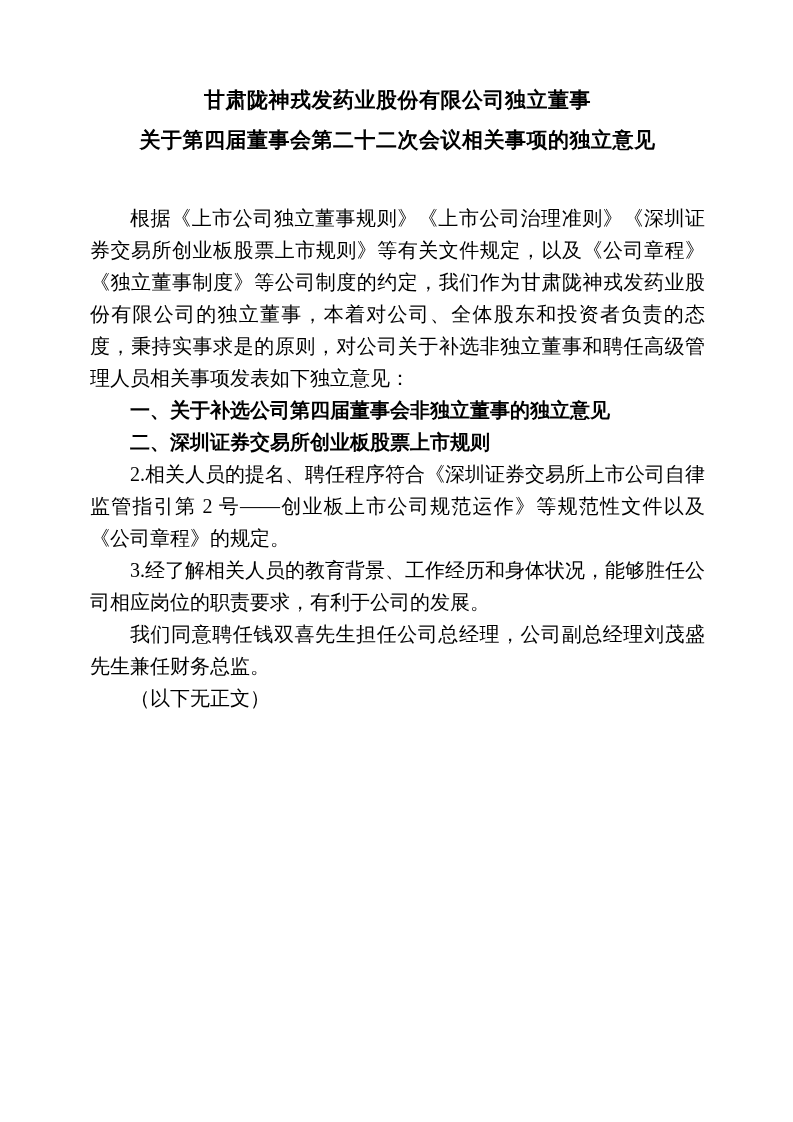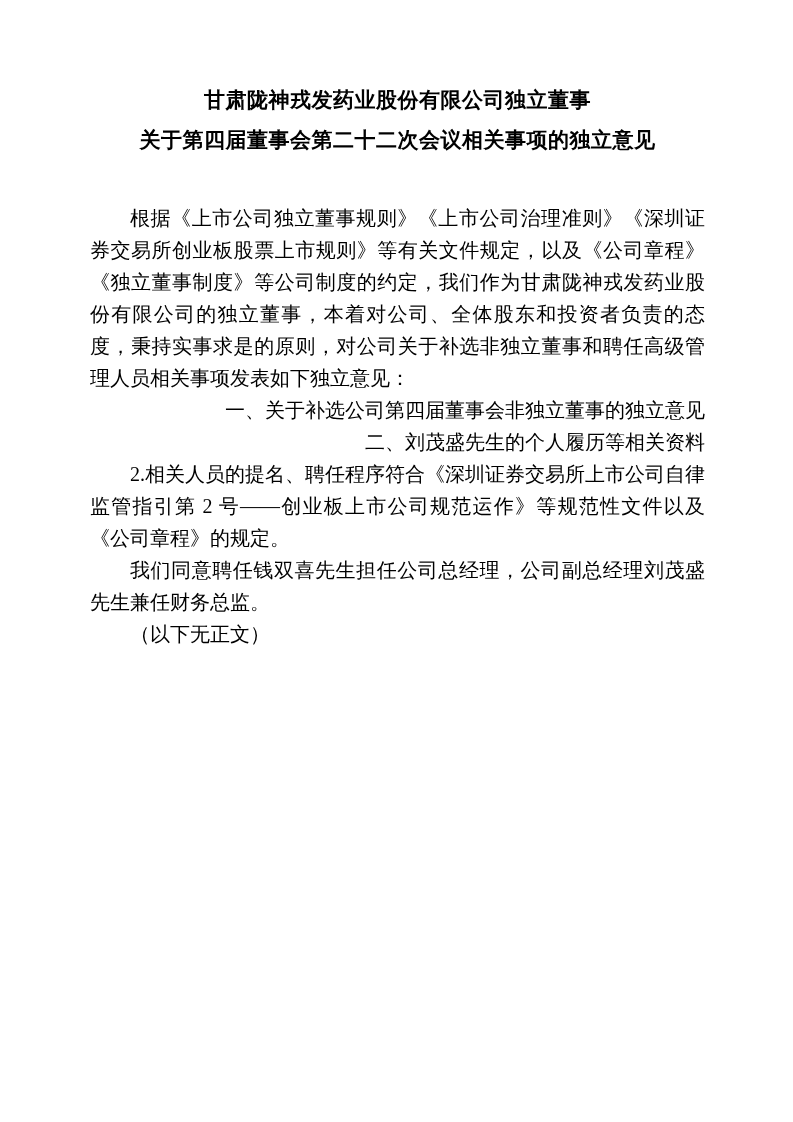--- a/index.html
+++ b/index.html
@@ -28,43 +28,44 @@
     letter-spacing: 0.5px;
   }
   .doc-body p {
     font-size: 20px;
     line-height: 32px;
     text-align: justify;
     text-indent: 2em;
     word-break: break-all;
   }
   .doc-body p.heading {
-    font-weight: normal;
-    text-align: right;
+    font-weight: bold;
+    text-align: left;
   }
 </style>
 </head>
 <body>
 
 <div class="page">
   <div class="title-block">
     <div class="doc-title">甘肃陇神戎发药业股份有限公司独立董事</div>
     <div class="doc-title">关于第四届董事会第二十二次会议相关事项的独立意见</div>
   </div>
 
   <div class="doc-body">
     <p>根据《上市公司独立董事规则》《上市公司治理准则》《深圳证券交易所创业板股票上市规则》等有关文件规定，以及《公司章程》《独立董事制度》等公司制度的约定，我们作为甘肃陇神戎发药业股份有限公司的独立董事，本着对公司、全体股东和投资者负责的态度，秉持实事求是的原则，对公司关于补选非独立董事和聘任高级管理人员相关事项发表如下独立意见：</p>
 
     <p class="heading">一、关于补选公司第四届董事会非独立董事的独立意见</p>
 
 
 
-    <p class="heading">二、刘茂盛先生的个人履历等相关资料</p>
+    <p class="heading">二、深圳证券交易所创业板股票上市规则</p>
 
 
     <p>2.相关人员的提名、聘任程序符合《深圳证券交易所上市公司自律监管指引第 2 号——创业板上市公司规范运作》等规范性文件以及《公司章程》的规定。</p>
 
+    <p>3.经了解相关人员的教育背景、工作经历和身体状况，能够胜任公司相应岗位的职责要求，有利于公司的发展。</p>
 
     <p>我们同意聘任钱双喜先生担任公司总经理，公司副总经理刘茂盛先生兼任财务总监。</p>
 
     <p>（以下无正文）</p>
   </div>
 </div>
 
 </body></html>

